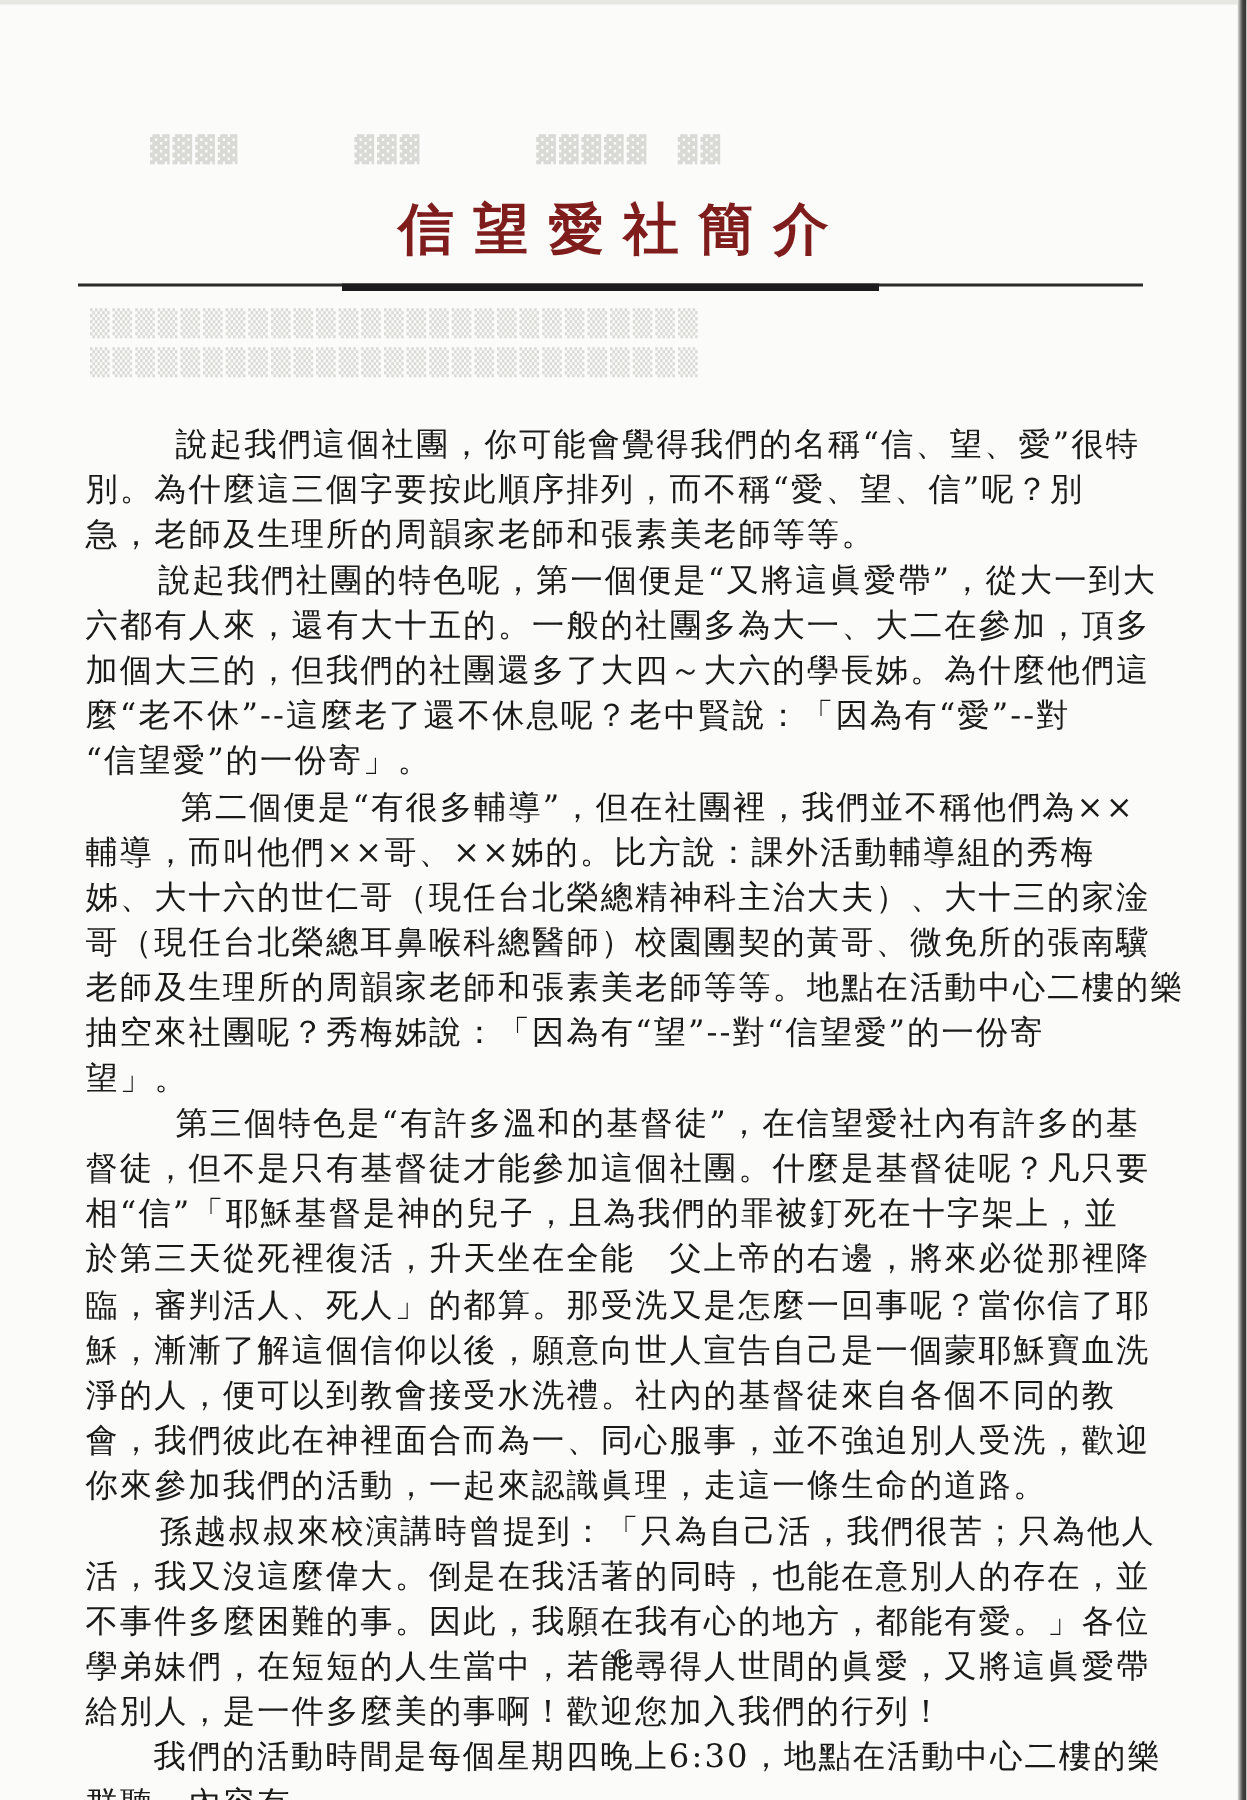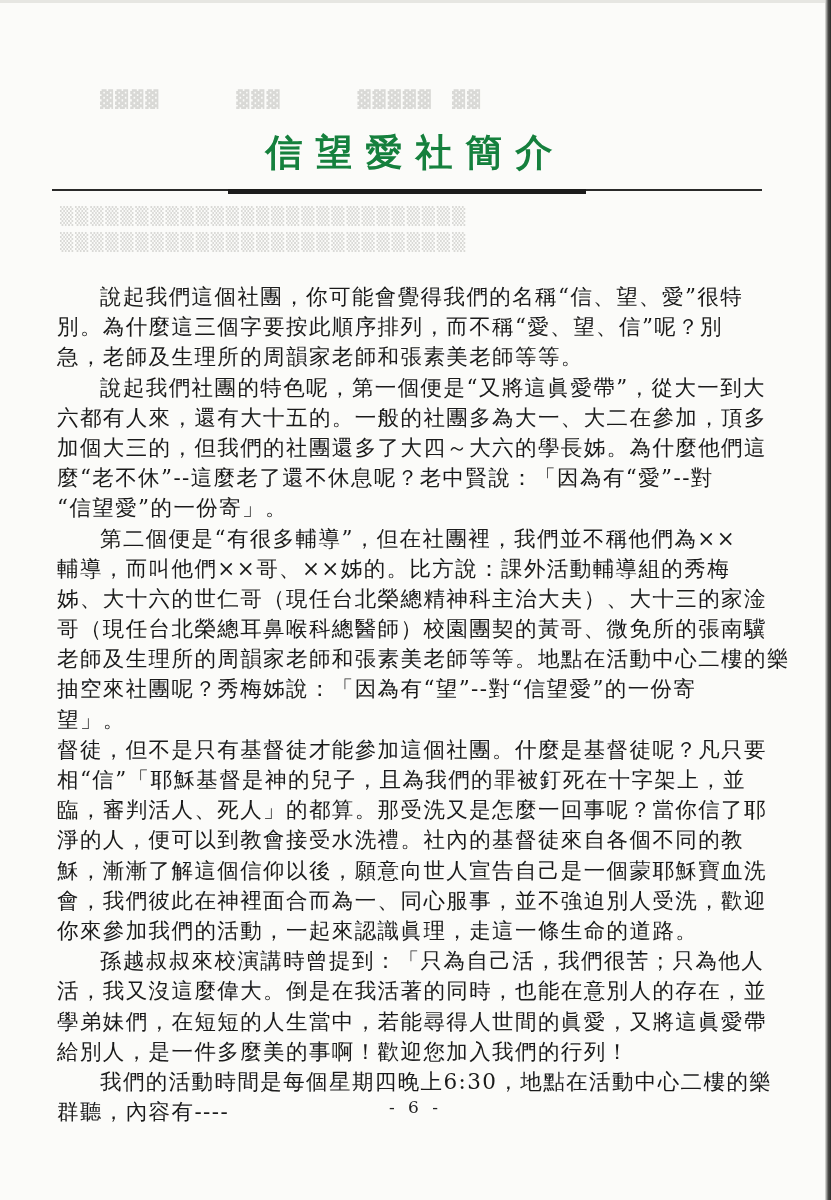--- a/index.html
+++ b/index.html
@@ -18,36 +18,36 @@
     background: linear-gradient(to right, #e7e7e4, #4a4a48 55%, #2c2c2a);
   }
   .top-edge {
     position: absolute; left: 0; top: 0; width: 831px; height: 3px;
     background: #e6e6e2;
   }
   .title {
     position: absolute; left: 0; width: 831px; top: 128px;
     text-align: center; font-family: "DejaVu Sans", sans-serif;
     font-size: 37px; font-weight: bold; letter-spacing: 13px;
-    color: #15803d;
+    color: #7f1d1d;
   }
   .rule-thin {
     position: absolute; left: 52px; top: 189px; width: 710px; height: 1.5px;
     background: #2a2a2a;
   }
   .rule-thick {
     position: absolute; left: 228px; top: 189px; width: 358px; height: 5px;
     background: #1c1c1c;
   }
   .body-text {
     position: absolute; left: 57px; top: 282px; width: 720px;
     font-size: 21.5px; line-height: 30.2px;
   }
   .line { white-space: nowrap; height: 30.2px; letter-spacing: 1.4px; }
-  .line.indent { padding-left: 43px; }
+  .line.indent { padding-left: 43px; text-align: center; }
   .page-number {
     position: absolute; left: 0; width: 831px; top: 1097px; text-align: center;
     font-size: 17px; color: #222; letter-spacing: 4px;
   }
 </style>
 </head>
 <body>
 
 <div class="top-edge"></div>
 <div class="binding"></div>
@@ -69,28 +69,31 @@
     <div class="line">加個大三的，但我們的社團還多了大四～大六的學長姊。為什麼他們這</div>
     <div class="line">麼“老不休”--這麼老了還不休息呢？老中賢說：「因為有“愛”--對</div>
     <div class="line">“信望愛”的一份寄」。</div>
     <div class="line indent">第二個便是“有很多輔導”，但在社團裡，我們並不稱他們為××</div>
     <div class="line">輔導，而叫他們××哥、××姊的。比方說：課外活動輔導組的秀梅</div>
     <div class="line">姊、大十六的世仁哥（現任台北榮總精神科主治大夫）、大十三的家淦</div>
     <div class="line">哥（現任台北榮總耳鼻喉科總醫師）校園團契的黃哥、微免所的張南驥</div>
     <div class="line">老師及生理所的周韻家老師和張素美老師等等。地點在活動中心二樓的樂</div>
     <div class="line">抽空來社團呢？秀梅姊說：「因為有“望”--對“信望愛”的一份寄</div>
     <div class="line">望」。</div>
+    <div class="line indent">第三個特色是“有許多溫和的基督徒”，在信望愛社內有許多的基</div>
     <div class="line">督徒，但不是只有基督徒才能參加這個社團。什麼是基督徒呢？凡只要</div>
     <div class="line">相“信”「耶穌基督是神的兒子，且為我們的罪被釘死在十字架上，並</div>
+    <div class="line">於第三天從死裡復活，升天坐在全能　父上帝的右邊，將來必從那裡降</div>
     <div class="line">臨，審判活人、死人」的都算。那受洗又是怎麼一回事呢？當你信了耶</div>
+    <div class="line">穌，漸漸了解這個信仰以後，願意向世人宣告自己是一個蒙耶穌寶血洗</div>
     <div class="line">淨的人，便可以到教會接受水洗禮。社內的基督徒來自各個不同的教</div>
-    <div class="line">穌，漸漸了解這個信仰以後，願意向世人宣告自己是一個蒙耶穌寶血洗</div>
     <div class="line">會，我們彼此在神裡面合而為一、同心服事，並不強迫別人受洗，歡迎</div>
     <div class="line">你來參加我們的活動，一起來認識眞理，走這一條生命的道路。</div>
     <div class="line indent">孫越叔叔來校演講時曾提到：「只為自己活，我們很苦；只為他人</div>
     <div class="line">活，我又沒這麼偉大。倒是在我活著的同時，也能在意別人的存在，並</div>
+    <div class="line">不事件多麼困難的事。因此，我願在我有心的地方，都能有愛。」各位</div>
     <div class="line">學弟妹們，在短短的人生當中，若能尋得人世間的眞愛，又將這眞愛帶</div>
     <div class="line">給別人，是一件多麼美的事啊！歡迎您加入我們的行列！</div>
     <div class="line indent">我們的活動時間是每個星期四晚上6:30，地點在活動中心二樓的樂</div>
     <div class="line">群聽，內容有----</div>
   </div>
 
 <div class="page-number">- 6 -</div>
 
 </body></html>

